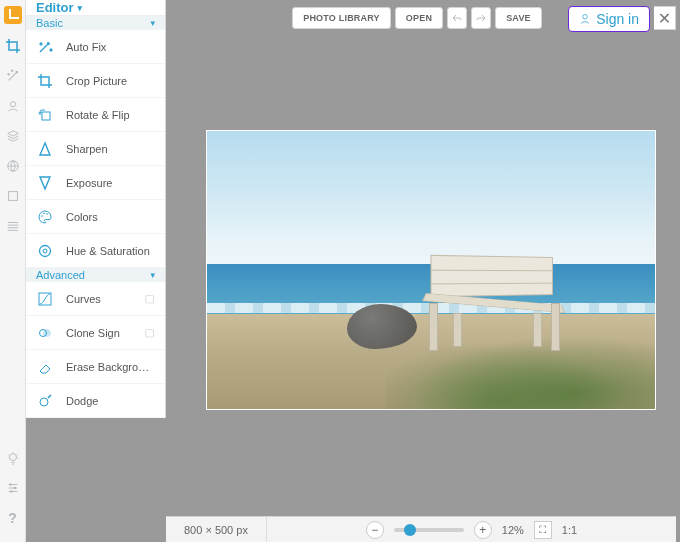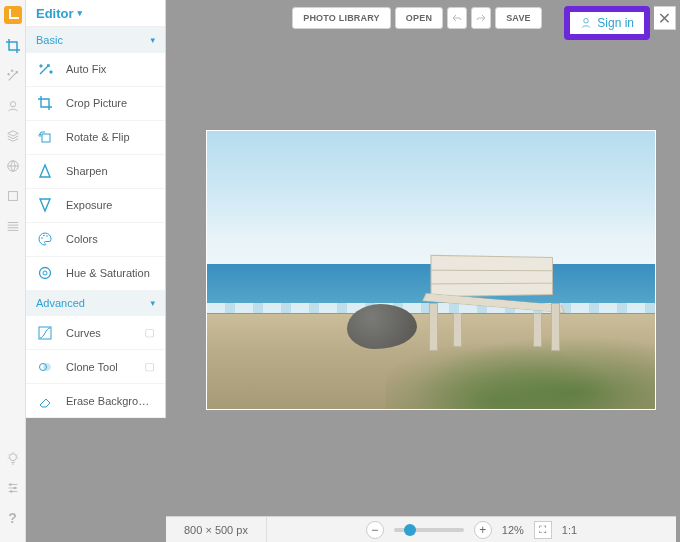--- a/index.html
+++ b/index.html
@@ -54,21 +54,21 @@
     display: flex; justify-content: center; align-items: center;
   }
   .top-buttons { display: flex; gap: 4px; align-items: center; }
   .tb-btn {
     background: #fff; border: 1px solid #d2d2d2; color: #666;
     font-size: 9px; font-weight: bold; padding: 5px 10px; border-radius: 3px;
     cursor: pointer; letter-spacing: 0.2px;
   }
   .tb-mini { width: 20px; height: 22px; background: #fff; border: 1px solid #d2d2d2; border-radius: 3px; color: #bbb; display:flex; align-items:center; justify-content:center; cursor: pointer; }
   .signin-group { position: absolute; right: 4px; top: 6px; display: flex; gap: 4px; }
-  .signin-btn { background: #fff; border: 6px solid #6d28d9; border-radius: 4px; padding: 4px 10px; color: #2fa0d0; font-size: 12px; display: flex; align-items: center; gap: 5px; cursor: pointer; }
+  .signin-btn { background: #fff; border: 1px solid #6d28d9; border-radius: 4px; padding: 4px 10px; color: #2fa0d0; font-size: 14px; display: flex; align-items: center; gap: 5px; cursor: pointer; }
   .close-btn { width: 22px; height: 24px; background: #fff; border: 1px solid #d2d2d2; border-left: none; display:flex; align-items:center; justify-content:center; color:#777; cursor:pointer; border-radius: 0 0 0 0; }
 
   
   .canvas {
     position: absolute; left: 40px; top: 130px; width: 450px; height: 280px;
     border: 1px solid #fff; overflow: hidden; background: #bcd8ee;
   }
   .sky { position:absolute; left:0; top:0; right:0; height:55%;
     background: linear-gradient(#b6dcef 0%, #cfe8f4 40%, #e7f3f8 70%, #f2f8fa 100%); }
   .sea { position:absolute; left:0; top:48%; right:0; height:20%;
@@ -261,31 +261,40 @@
       <span class="label">Curves</span>
       <span class="ext">▢</span>
     </li>
     <li class="tool">
       <span class="t-icon">
           <svg width="16" height="16" viewBox="0 0 16 16">
             <circle cx="6" cy="8" r="3.5" stroke="currentColor" fill="none"></circle>
             <circle cx="10" cy="8" r="3.5" stroke="currentColor" fill="currentColor" opacity=".25"></circle>
           </svg>
         </span>
-      <span class="label">Clone Tool</span>
+      <span class="label">Clone Sign</span>
       <span class="ext">▢</span>
     </li>
     <li class="tool">
       <span class="t-icon">
           <svg width="16" height="16" viewBox="0 0 16 16">
             <path d="M3 12l6-6 4 4-4 4H5z" stroke="currentColor" fill="none"></path>
             <path d="M9 6l4 4" stroke="currentColor"></path>
           </svg>
         </span>
       <span class="label">Erase Background</span>
+    </li>
+    <li class="tool">
+      <span class="t-icon">
+          <svg width="16" height="16" viewBox="0 0 16 16">
+            <circle cx="7" cy="9" r="4" stroke="currentColor" fill="none"></circle>
+            <path d="M11 5l3-3" stroke="currentColor" stroke-width="1.6"></path>
+          </svg>
+        </span>
+      <span class="label">Dodge</span>
     </li>
   </ul>
 </div>
 
 <div class="workspace">
   <div class="topbar">
     <div class="top-buttons">
       <button class="tb-btn">PHOTO LIBRARY</button>
       <button class="tb-btn">OPEN</button>
       <span class="tb-mini">

